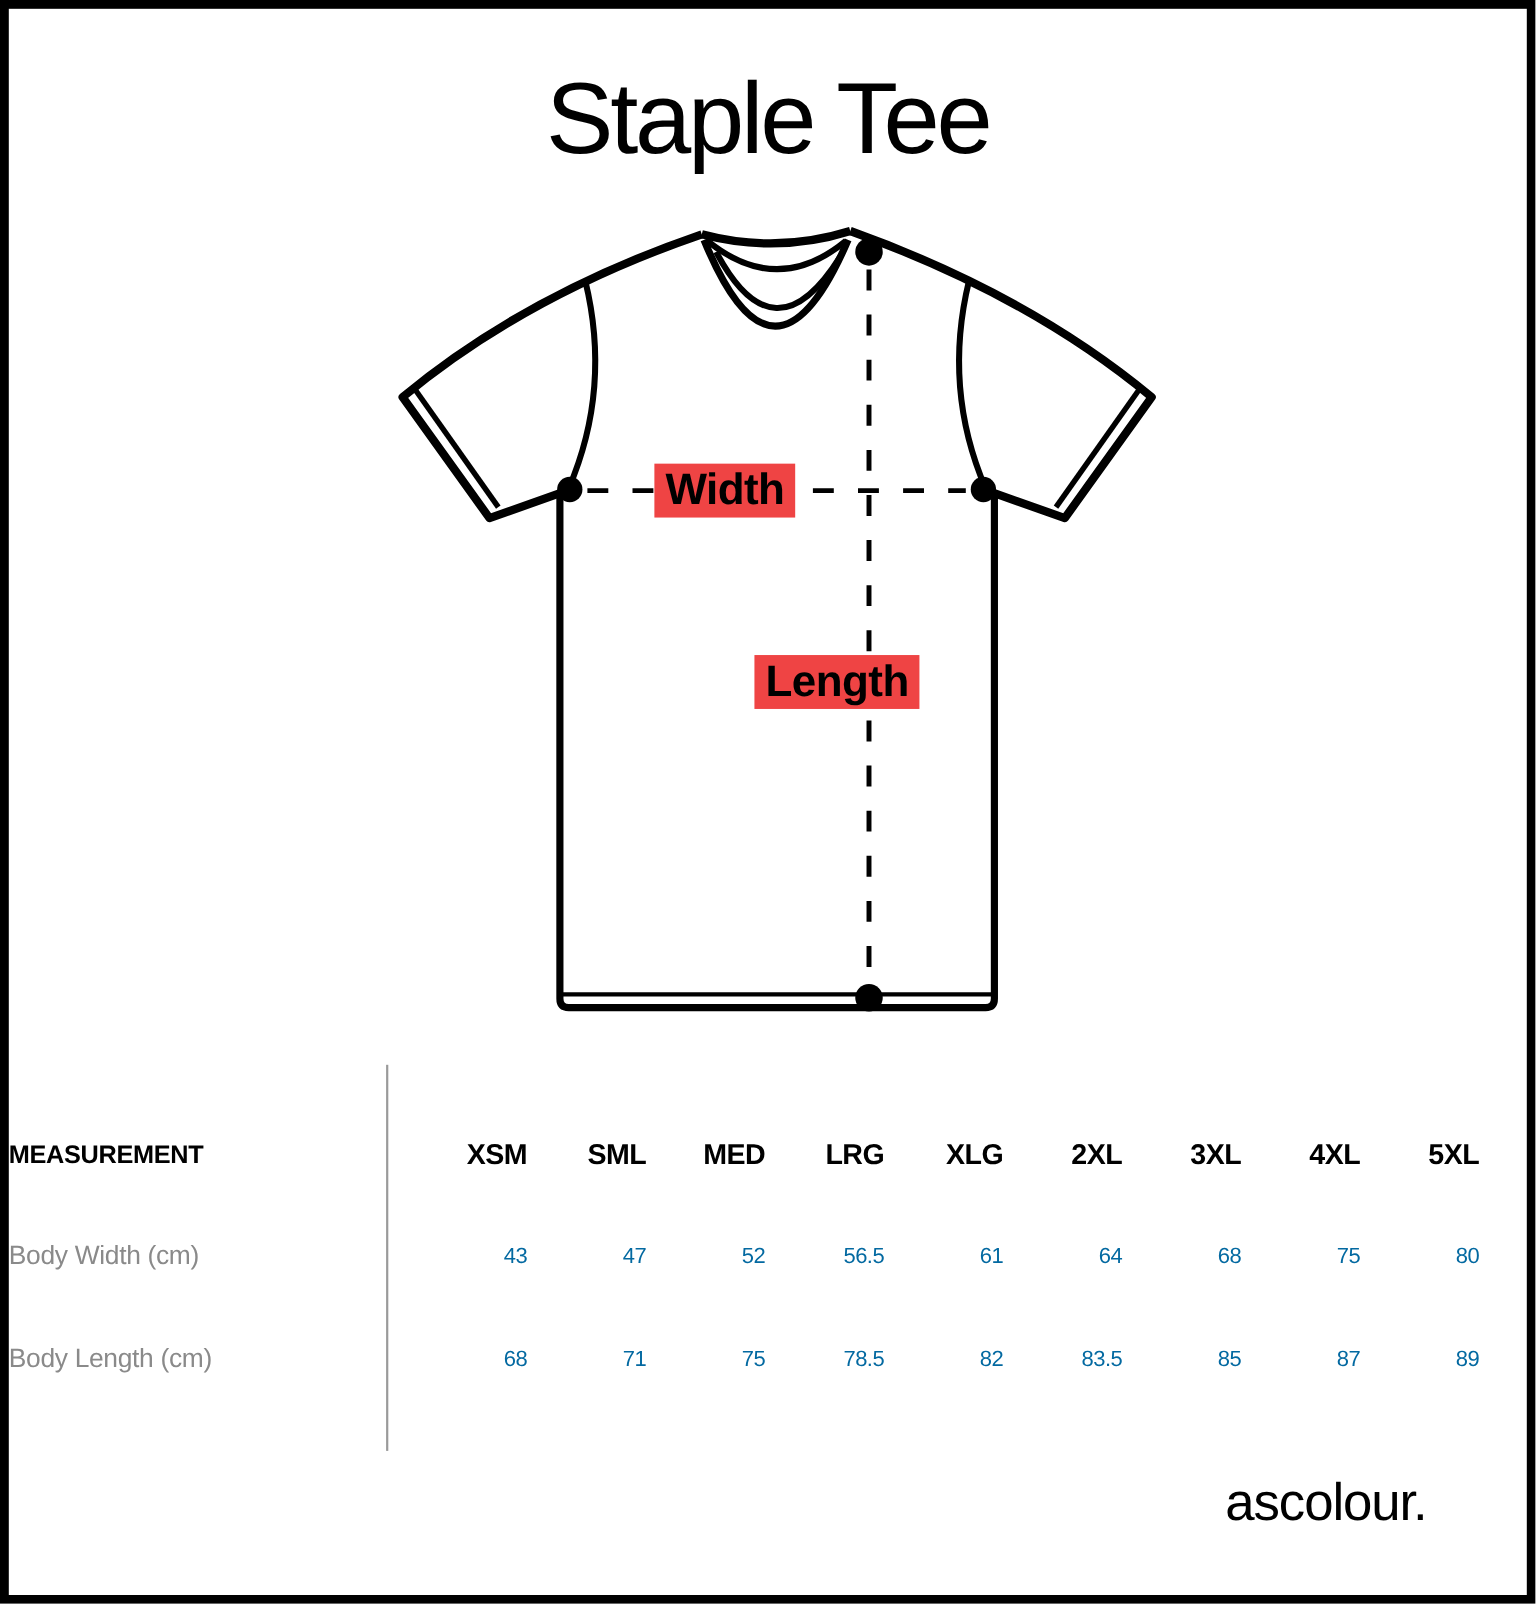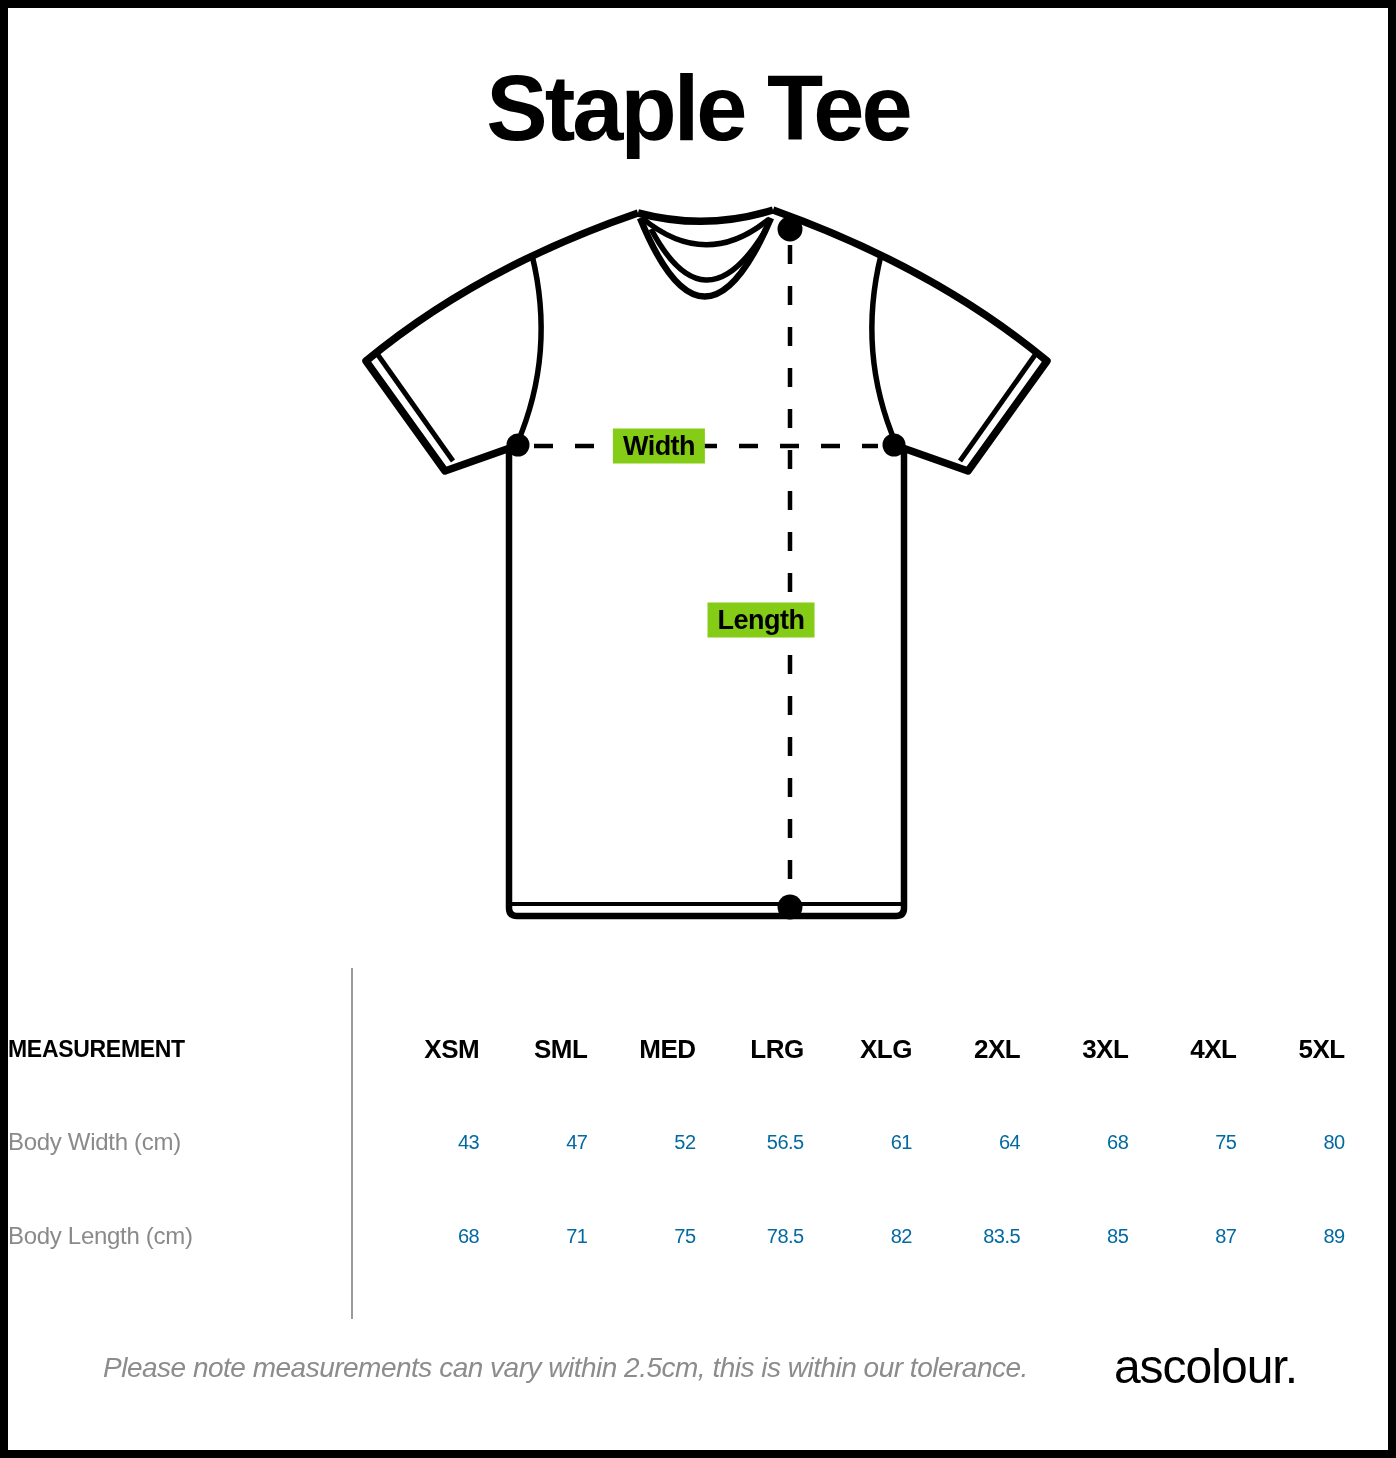--- a/index.html
+++ b/index.html
@@ -12,35 +12,35 @@
     border: 8px solid #000;
     font-family: "Liberation Sans", "DejaVu Sans", sans-serif;
     overflow: hidden;
   }
   .title {
     position: absolute;
     left: 0; right: 0; top: 52px;
     text-align: center;
     font-size: 92px;
     line-height: 96px;
-    font-weight: bold;
+    font-weight: normal;
     letter-spacing: -3px;
     color: #000;
   }
   .shirt-svg {
     position: absolute;
     left: 330px; top: 185px;
     width: 740px; height: 740px;
   }
   .measure-label {
     position: absolute;
     transform: translate(-50%, -50%);
-    background: #84cc16;
+    background: #ef4444;
     padding: 2px 10px;
-    font-size: 27px;
+    font-size: 40px;
     font-weight: bold;
     letter-spacing: -0.5px;
     color: #000;
     white-space: nowrap;
   }
   .label-width  { left: 651px; top: 438px; }
   .label-length { left: 753px; top: 612px; }
 
   .col-divider {
     position: absolute;
@@ -174,16 +174,15 @@
     <div class="size-cell cell-value">71</div>
     <div class="size-cell cell-value">75</div>
     <div class="size-cell cell-value">78.5</div>
     <div class="size-cell cell-value">82</div>
     <div class="size-cell cell-value">83.5</div>
     <div class="size-cell cell-value">85</div>
     <div class="size-cell cell-value">87</div>
     <div class="size-cell cell-value">89</div>
   </div>
 
-  <div class="footer-note">Please note measurements can vary within 2.5cm, this is within our tolerance.</div>
   <div class="brand">ascolour.</div>
 
 </div>
 
 </body></html>

